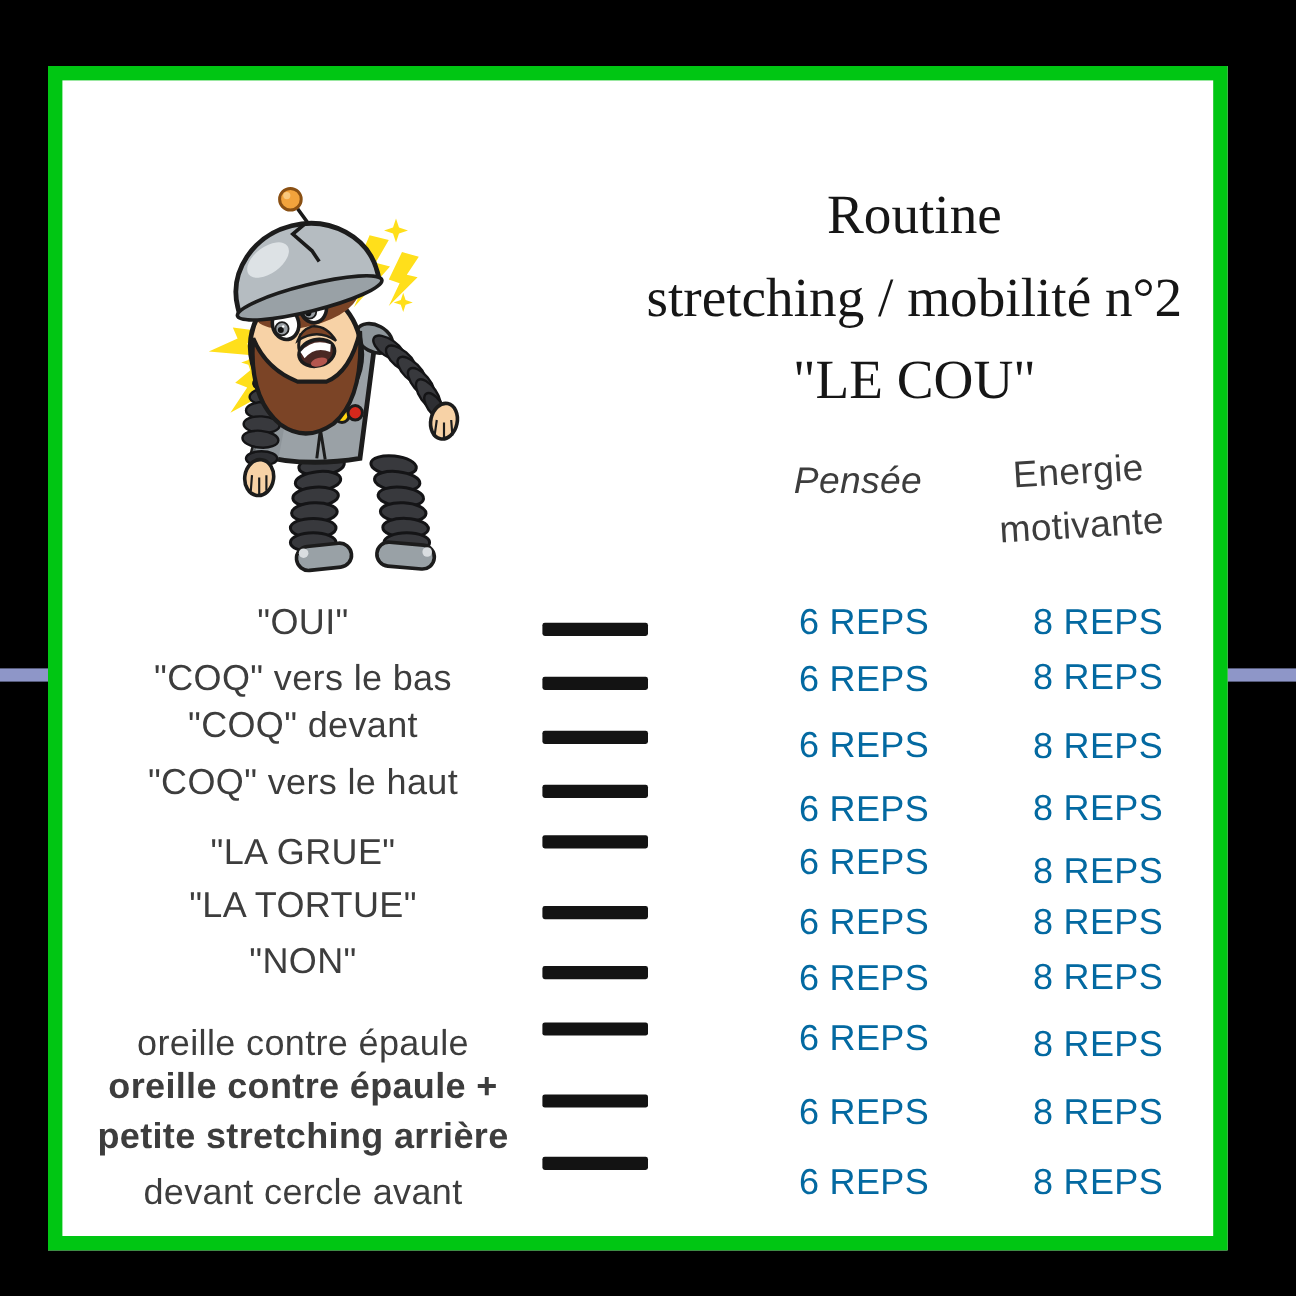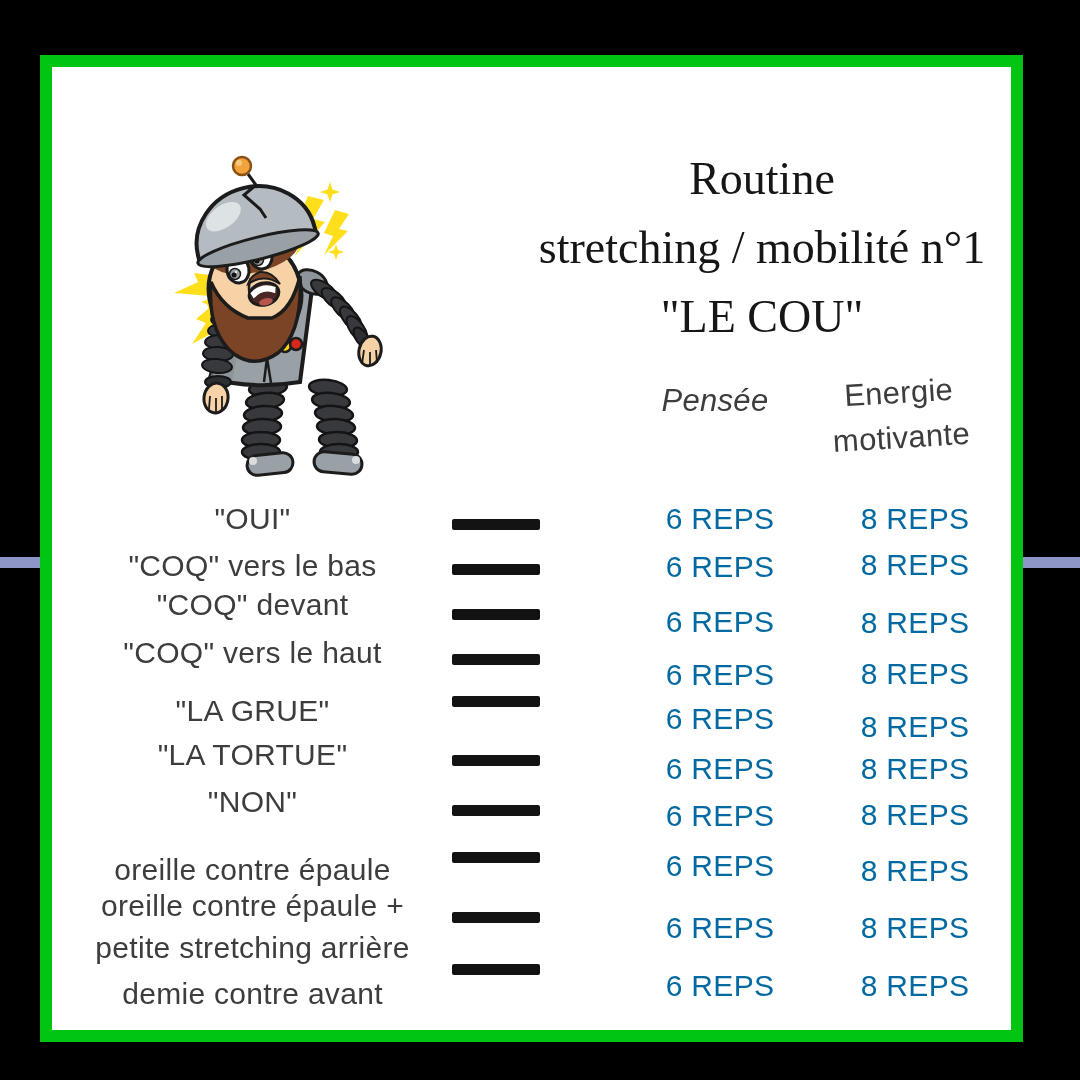--- a/index.html
+++ b/index.html
@@ -147,21 +147,21 @@
 
       <g>
         <polyline points="96,22 104,33 92,43 108,57 114,66" stroke="#1a1a1a" stroke-width="3" fill="none"></polyline>
         <circle cx="90" cy="14" r="9" fill="#f2a33c" stroke="#8a5013" stroke-width="2.5"></circle>
         <circle cx="87" cy="11" r="3" fill="#f8c87e"></circle>
       </g>
     </svg>
 
     <div class="title">
       <div>Routine</div>
-      <div>stretching / mobilité n°1</div>
+      <div>stretching / mobilité n°2</div>
       <div>"LE COU"</div>
     </div>
   </div>
 
   <div class="hdr hdr1">
     <div>Pensée</div>
   </div>
   <div class="hdr hdr2">
     <div>Energie</div>
     <div>motivante</div>
@@ -209,27 +209,27 @@
       </div>
       <div class="dash" style="top: 805px; left: 452px; width: 88px;"></div>
       <div class="rep" style="top: 796px; left: 630px; width: 180px;">6 REPS</div>
       <div class="rep" style="top: 795px; left: 825px; width: 180px;">8 REPS</div>
       <div class="ex-label" style="top: 849px; left: 55px; width: 395px;">
         <div>oreille contre épaule</div>
       </div>
       <div class="dash" style="top: 852px; left: 452px; width: 88px;"></div>
       <div class="rep" style="top: 846px; left: 630px; width: 180px;">6 REPS</div>
       <div class="rep" style="top: 851px; left: 825px; width: 180px;">8 REPS</div>
-      <div class="ex-label" style="top: 885px; left: 55px; width: 395px;">
+      <div class="ex-label" style="top: 885px; left: 55px; width: 395px; font-weight: bold;">
         <div>oreille contre épaule +</div>
         <div>petite stretching arrière</div>
       </div>
       <div class="dash" style="top: 912px; left: 452px; width: 88px;"></div>
       <div class="rep" style="top: 908px; left: 630px; width: 180px;">6 REPS</div>
       <div class="rep" style="top: 908px; left: 825px; width: 180px;">8 REPS</div>
       <div class="ex-label" style="top: 973px; left: 55px; width: 395px;">
-        <div>demie contre avant</div>
+        <div>devant cercle avant</div>
       </div>
       <div class="dash" style="top: 964px; left: 452px; width: 88px;"></div>
       <div class="rep" style="top: 966px; left: 630px; width: 180px;">6 REPS</div>
       <div class="rep" style="top: 966px; left: 825px; width: 180px;">8 REPS</div>
     </div>
 </div>
 
 </body></html>

